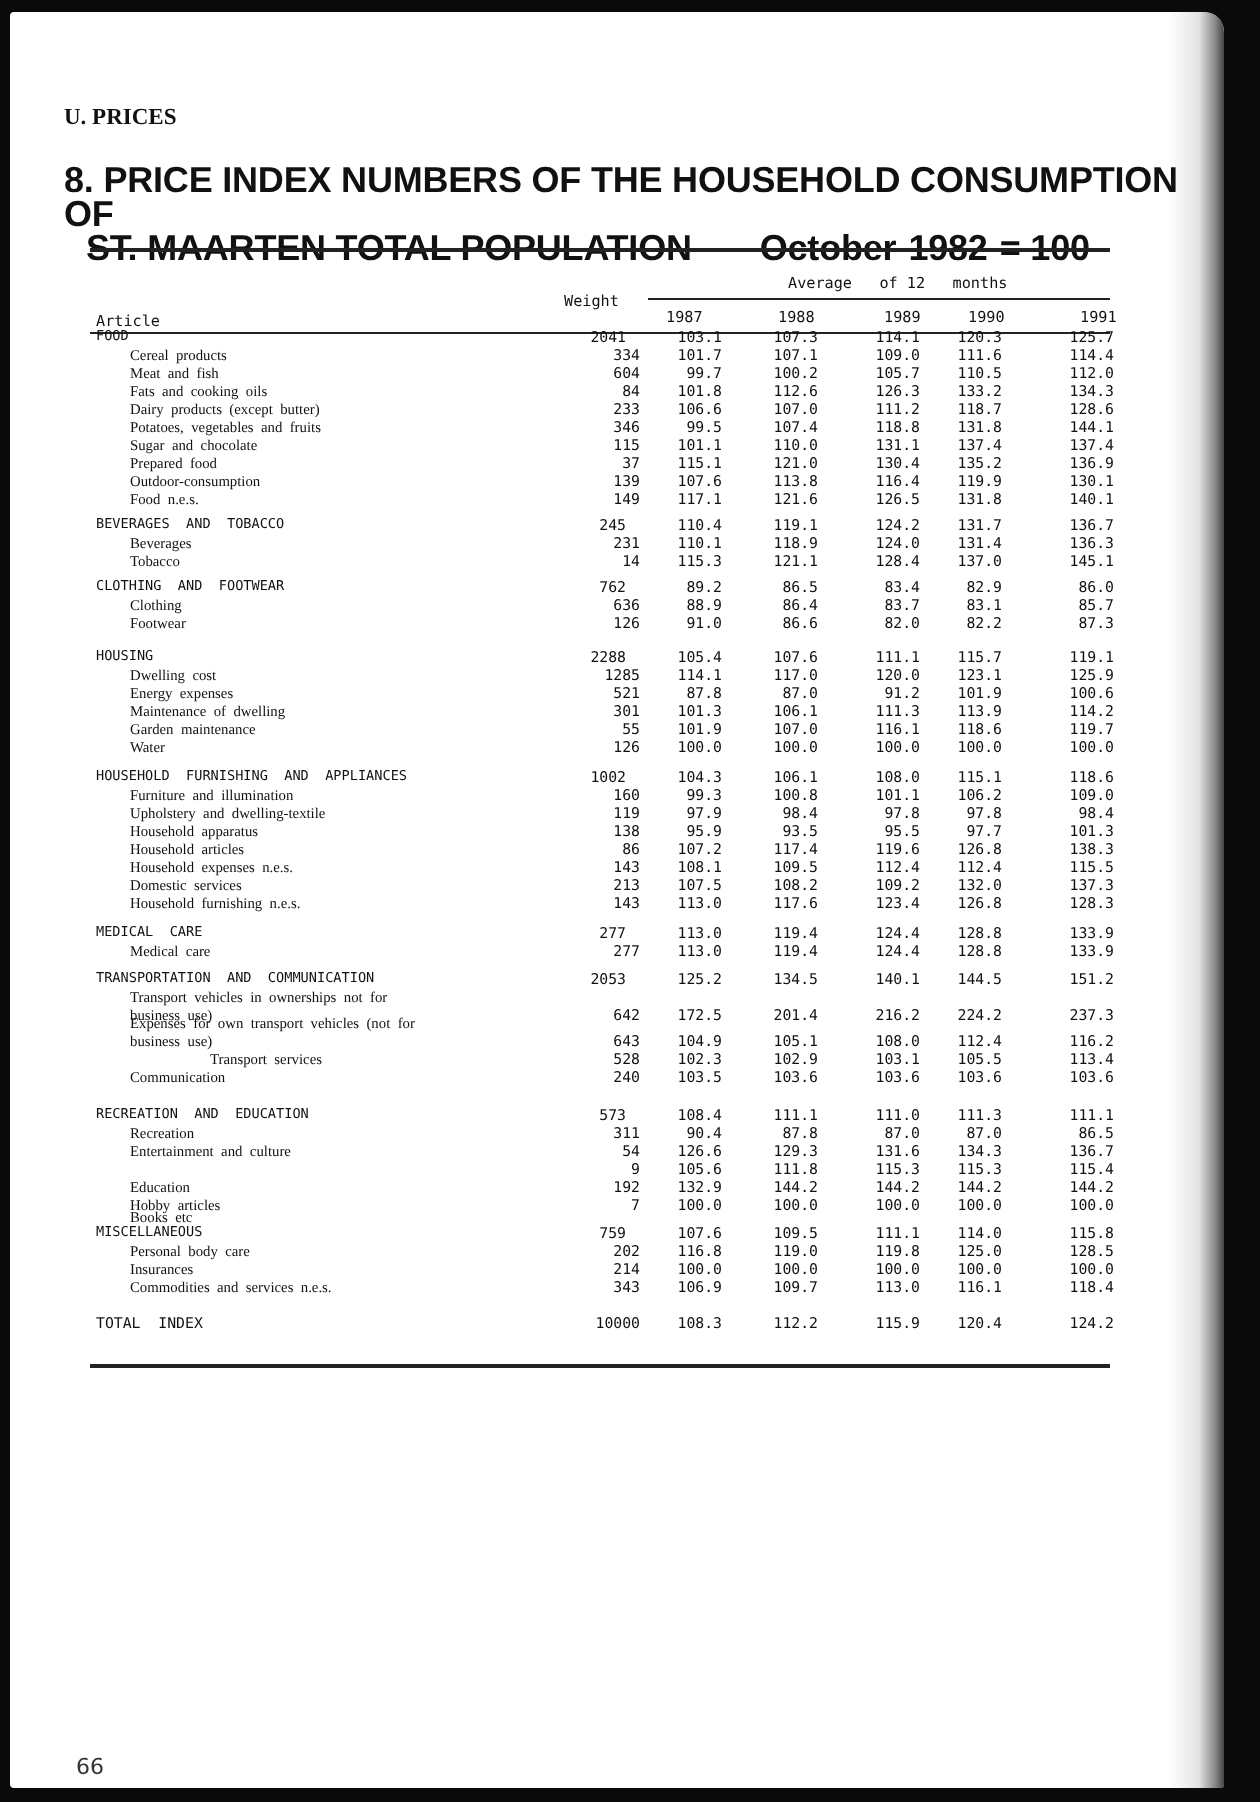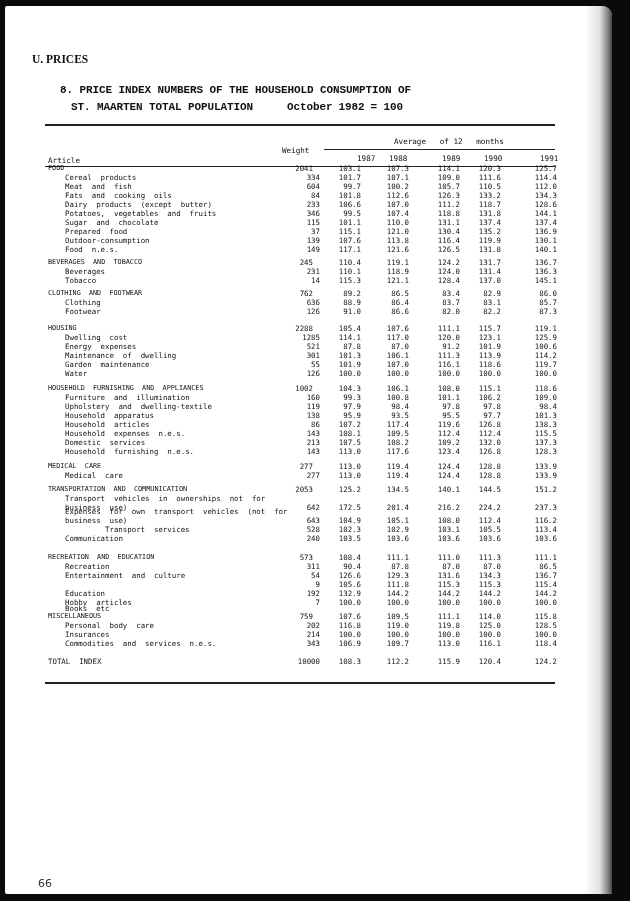--- a/index.html
+++ b/index.html
@@ -17,36 +17,36 @@
   .page-shadow {
     position: absolute; right: 0; top: 0; width: 28px; height: 100%;
     background: linear-gradient(to right, rgba(255,255,255,0) 0%, rgba(200,200,200,0.5) 55%, rgba(120,120,120,0.9) 85%, #444 100%);
   }
   .section-header {
     position: absolute; left: 27px; top: 47px;
     font-family: "Liberation Serif", serif; font-weight: bold; font-size: 11.5px; color: #111;
   }
   .title {
     position: absolute; left: 27px; top: 76px;
-    font-family: Liberation Mono, monospace; font-weight: bold; font-size: 11px; color: #111;
-    line-height: 17px; letter-spacing: -0.1px; margin-left: 28px;
+    font-family: Liberation Sans, sans-serif; font-weight: bold; font-size: 18px; color: #111;
+    line-height: 17px; letter-spacing: -0.1px;
   }
   .title .l2 { padding-left: 11px; }
   .title .ref { margin-left: 34px; }
   .title .ref .y { margin-left: 6px; }
   .title .ref .eq { margin-left: 6px; }
   .rule { position: absolute; background: #222; }
   .hdr { position: absolute; font-size: 7.6px; color: #111; white-space: nowrap; }
   .rows { position: absolute; left: 0; top: 0; width: 100%; }
   .row {
     position: absolute; left: 0; width: 100%; height: 9px;
     font-size: 7.4px; color: #111; line-height: 9px; white-space: nowrap;
   }
   .row .label { position: absolute; left: 43px; }
-  .row.item .label { left: 60px; }
+  .row.item .label { left: 60px; font-family: Liberation Serif, serif; }
   .row.cat .label { font-size: 6.8px; }
   .row .num { position: absolute; text-align: right; width: 50px; }
   .c-w  { left: 265px; }
   .c-87 { left: 306px; }
   .c-88 { left: 354px; }
   .c-89 { left: 405px; }
   .c-90 { left: 446px; }
   .c-91 { left: 502px; }
   .page-number {
     position: absolute; left: 33px; top: 871px; font-size: 11px; color: #333;
@@ -72,21 +72,21 @@
   </div>
 
   <div class="rule" style="left:40px; top:118px; width:510px; height:1.5px;"></div>
   <div class="rule" style="left:319px; top:143px; width:231px; height:1px;"></div>
   <div class="rule" style="left:40px; top:160px; width:510px; height:1px;"></div>
   <div class="rule" style="left:40px; top:676px; width:510px; height:1.5px;"></div>
 
   <div class="hdr" style="left:43px; top:150px;">Article</div>
   <div class="hdr" style="left:277px; top:140px;">Weight</div>
   <div class="hdr" style="left:389px; top:131px; white-space:pre;">Average   of 12   months</div>
-  <div class="hdr" style="left:352px; top:148px;">1987</div>
+  <div class="hdr" style="left:328px; top:148px;">1987</div>
   <div class="hdr" style="left:384px; top:148px;">1988</div>
   <div class="hdr" style="left:437px; top:148px;">1989</div>
   <div class="hdr" style="left:479px; top:148px;">1990</div>
   <div class="hdr" style="left:535px; top:148px;">1991</div>
 
   <div class="rows" id="rows">
       <div class="row cat" style="top: 158px;">
         <span class="label" style="white-space: pre;">FOOD</span>
         <span class="num c-w" style="left: 258px;">2041</span>
         <span class="num c-87">103.1</span>

